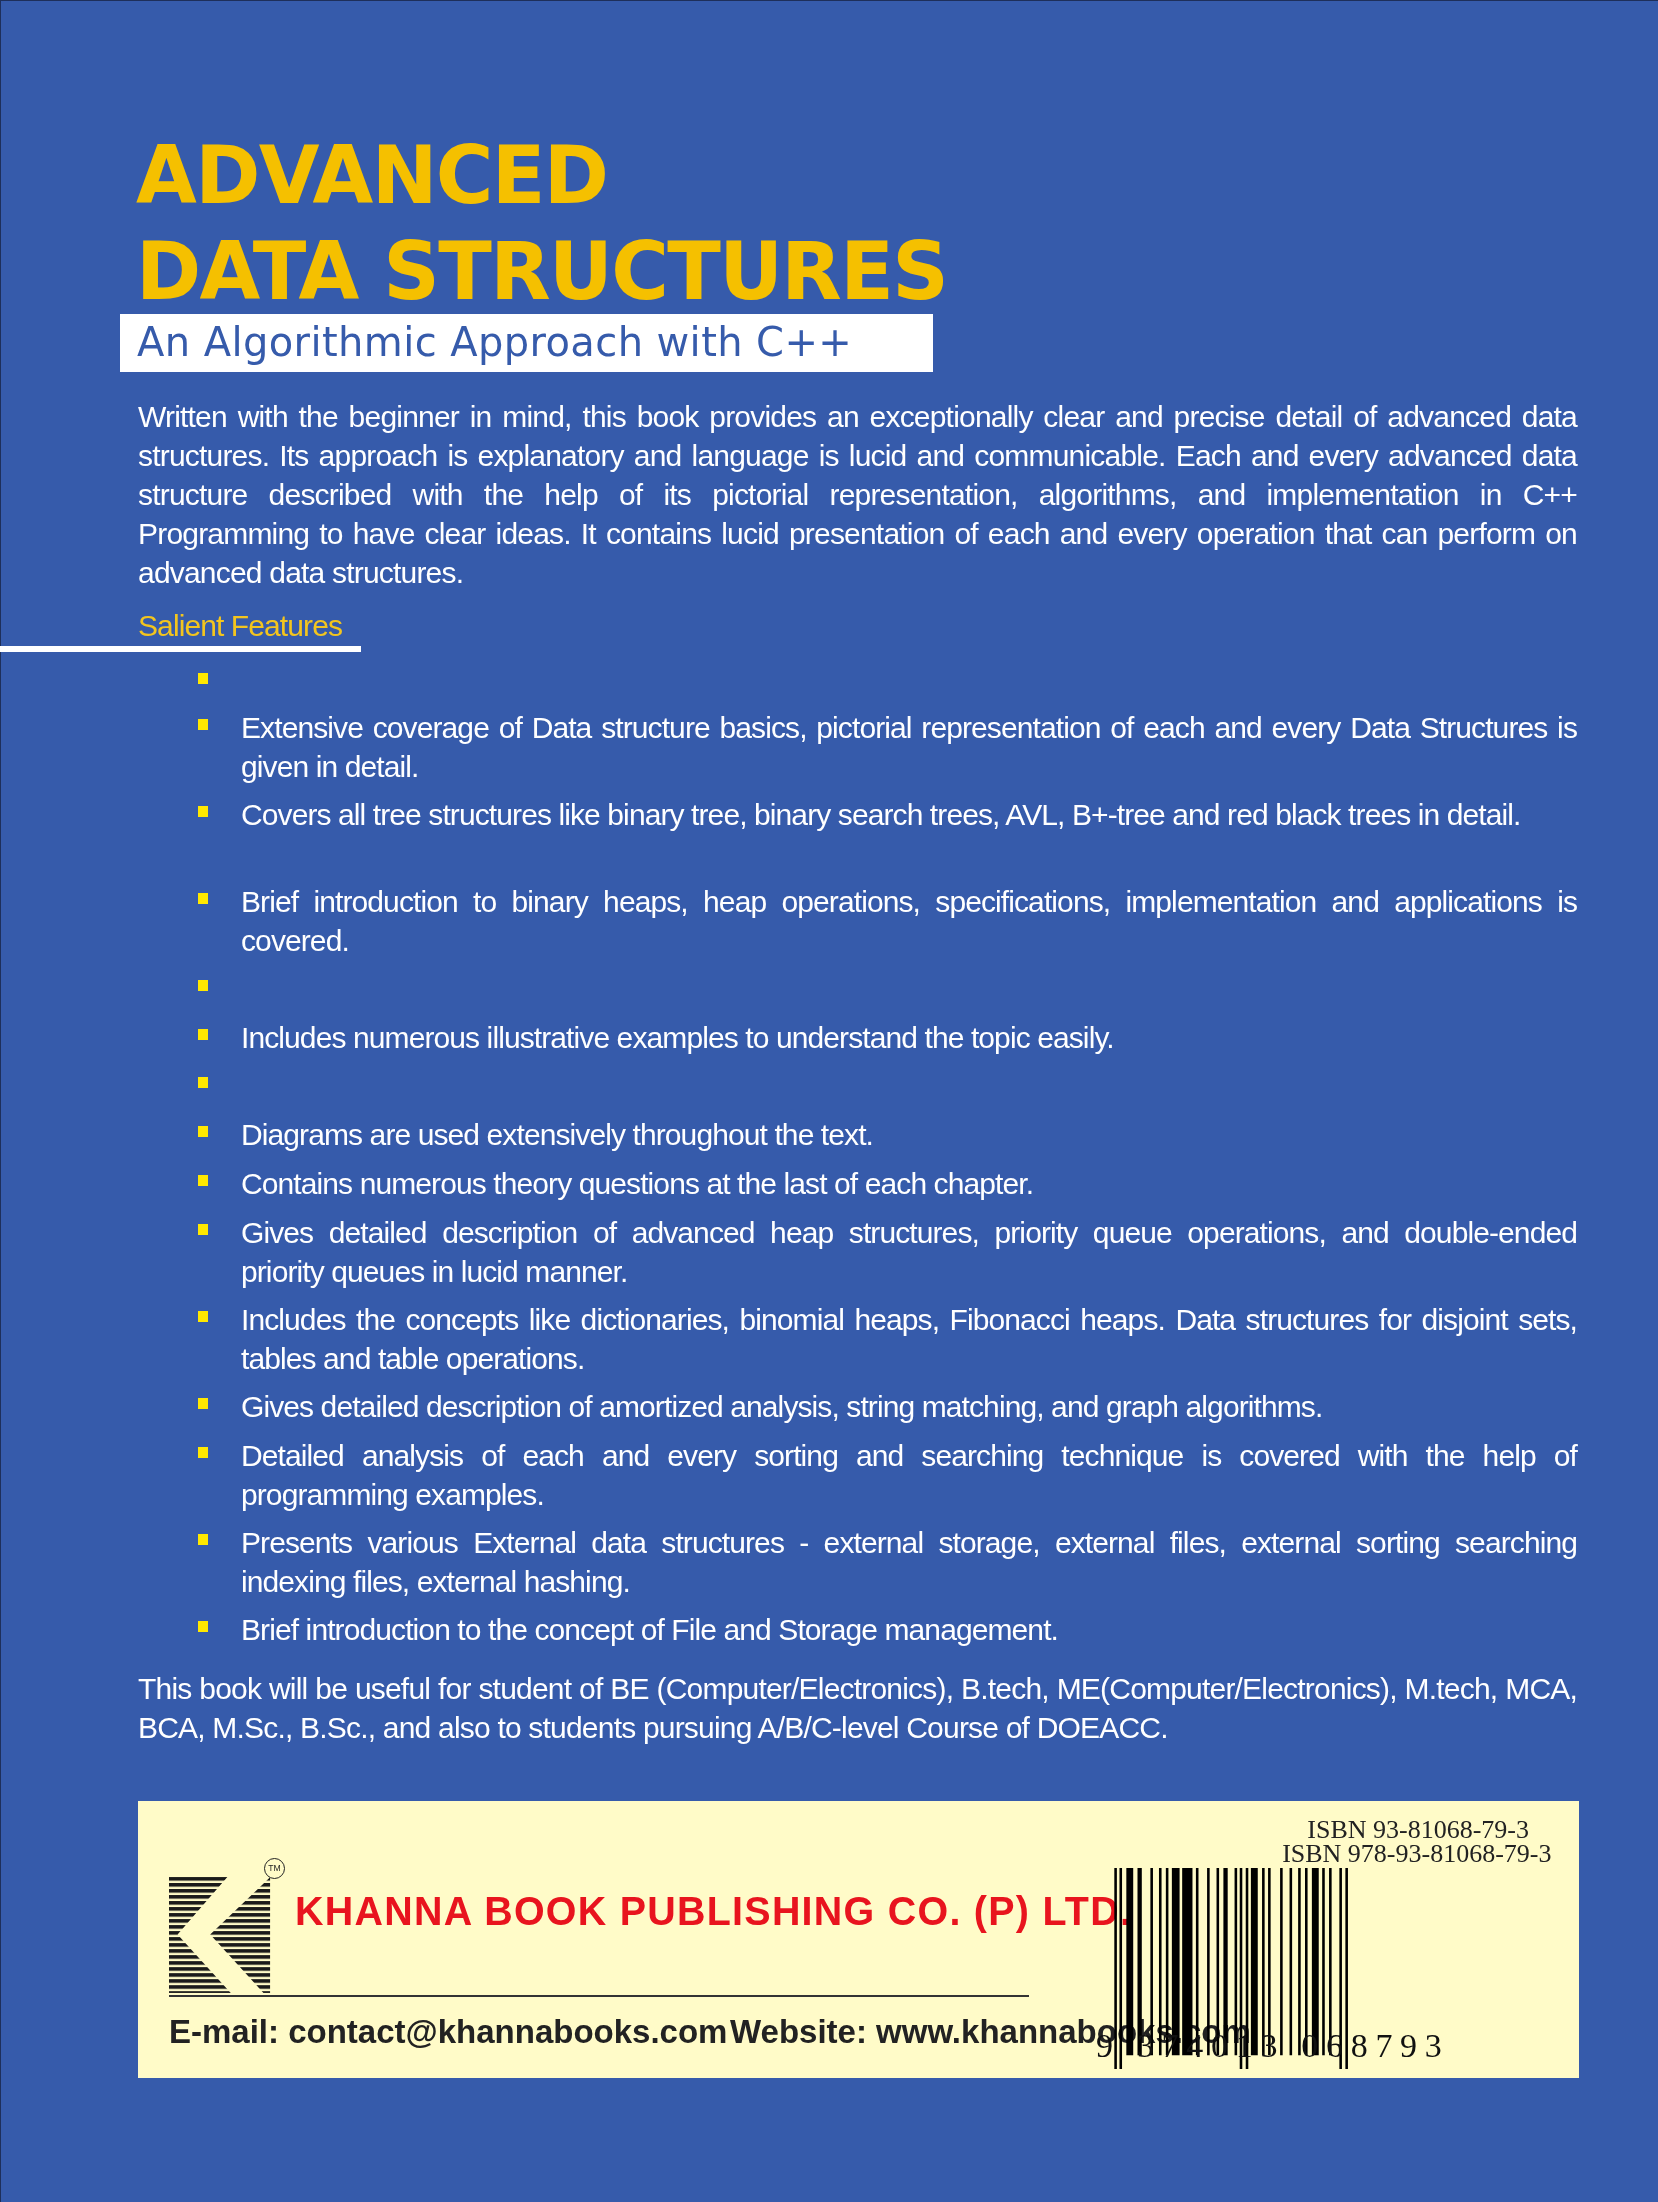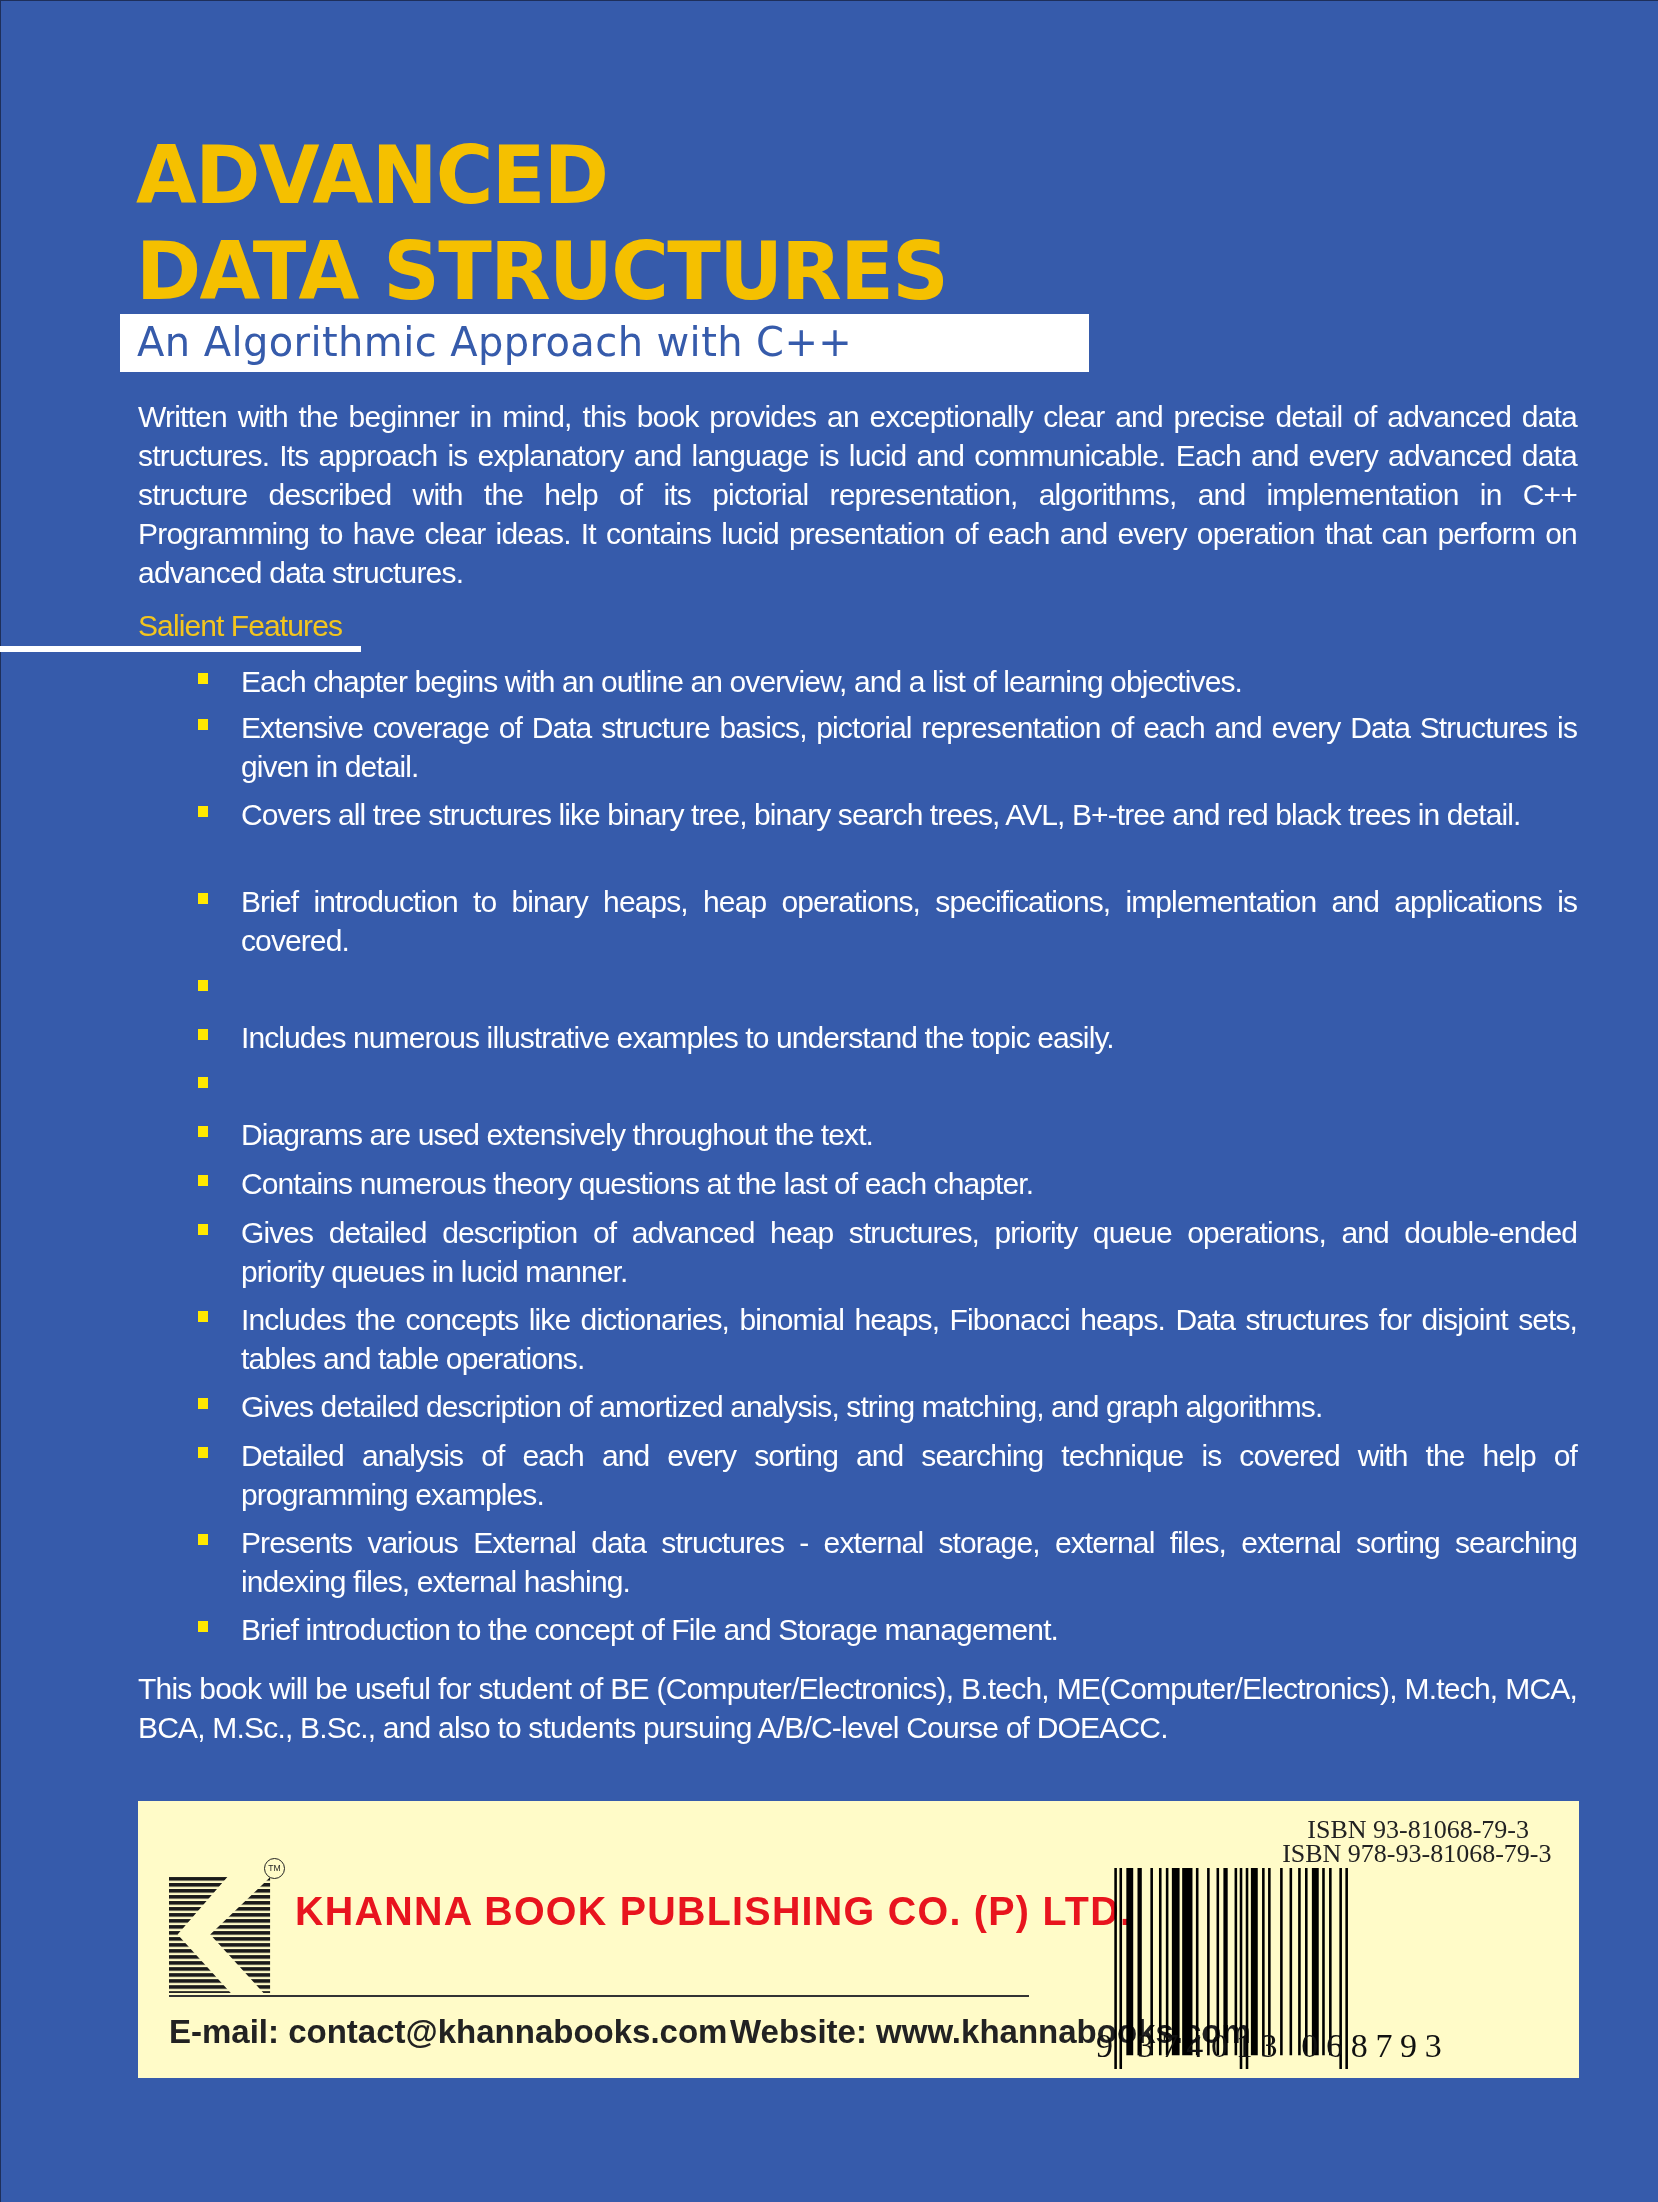--- a/index.html
+++ b/index.html
@@ -12,21 +12,21 @@
   .cover { position: absolute; inset: 0; border: 1.7px solid #1e2f5a; box-sizing: border-box; }
   .title {
     position: absolute; left: 136px; top: 127px;
     color: #F5C000; font-weight: bold;
     font-family: "DejaVu Sans", sans-serif;
     font-size: 81px; line-height: 96px; letter-spacing: -1.7px;
     transform: scaleX(0.97); transform-origin: left top;
   }
   .subtitle-box {
     position: absolute; left: 120px; top: 314px;
-    width: 969px; height: 58px; background: #ffffff;
+    width: 813px; height: 58px; background: #ffffff;
   }
   .subtitle {
     position: absolute; left: 17px; top: 3.4px;
     color: #365BAB; font-family: "DejaVu Sans", sans-serif;
     font-size: 40px; line-height: 50px; letter-spacing: 0.4px;
   }
   .intro {
     position: absolute; left: 138px; top: 397px; width: 1439px;
     color: #ffffff; font-size: 30px; line-height: 39px;
     text-align: justify; letter-spacing: -0.8px; word-spacing: 0px;
@@ -105,21 +105,21 @@
 <div class="subtitle-box">
   <div class="subtitle">An Algorithmic Approach with C++</div>
 </div>
 
 <div class="intro">Written with the beginner in mind, this book provides an exceptionally clear and precise detail of advanced data structures. Its approach is explanatory and language is lucid and communicable. Each and every advanced data structure described with the help of its pictorial representation, algorithms, and implementation in C++ Programming to have clear ideas. It contains lucid presentation of each and every operation that can perform on advanced data structures.</div>
 
 <div class="salient">Salient Features</div>
 <div class="salient-line"></div>
 
 <div class="features">
-  <div class="feat" style="top:0px"><span class="bullet"></span><span>Each chapter begins with an outline an overview, and a list of learning objectives.</span></div>
+  <div class="feat" style="top:0px"><span class="bullet"></span></div>
   <div class="feat" style="top:46px"><span class="bullet"></span><span>Extensive coverage of Data structure basics, pictorial representation of each and every Data Structures is given in detail.</span></div>
   <div class="feat" style="top:133px"><span class="bullet"></span><span>Covers all tree structures like binary tree, binary search trees, AVL, B+-tree and red black trees in detail.</span></div>
   <div class="feat" style="top:220px"><span class="bullet"></span><span>Brief introduction to binary heaps, heap operations, specifications, implementation and applications is covered.</span></div>
   <div class="feat" style="top:307px"><span class="bullet"></span></div>
   <div class="feat" style="top:356px"><span class="bullet"></span><span>Includes numerous illustrative examples to understand the topic easily.</span></div>
   <div class="feat" style="top:404px"><span class="bullet"></span></div>
   <div class="feat" style="top:453px"><span class="bullet"></span><span>Diagrams are used extensively throughout the text.</span></div>
   <div class="feat" style="top:502px"><span class="bullet"></span><span>Contains numerous theory questions at the last of each chapter.</span></div>
   <div class="feat" style="top:551px"><span class="bullet"></span><span>Gives detailed description of advanced heap structures, priority queue operations, and double-ended priority queues in lucid manner.</span></div>
   <div class="feat" style="top:638px"><span class="bullet"></span><span>Includes the concepts like dictionaries, binomial heaps, Fibonacci heaps. Data structures for disjoint sets, tables and table operations.</span></div>

